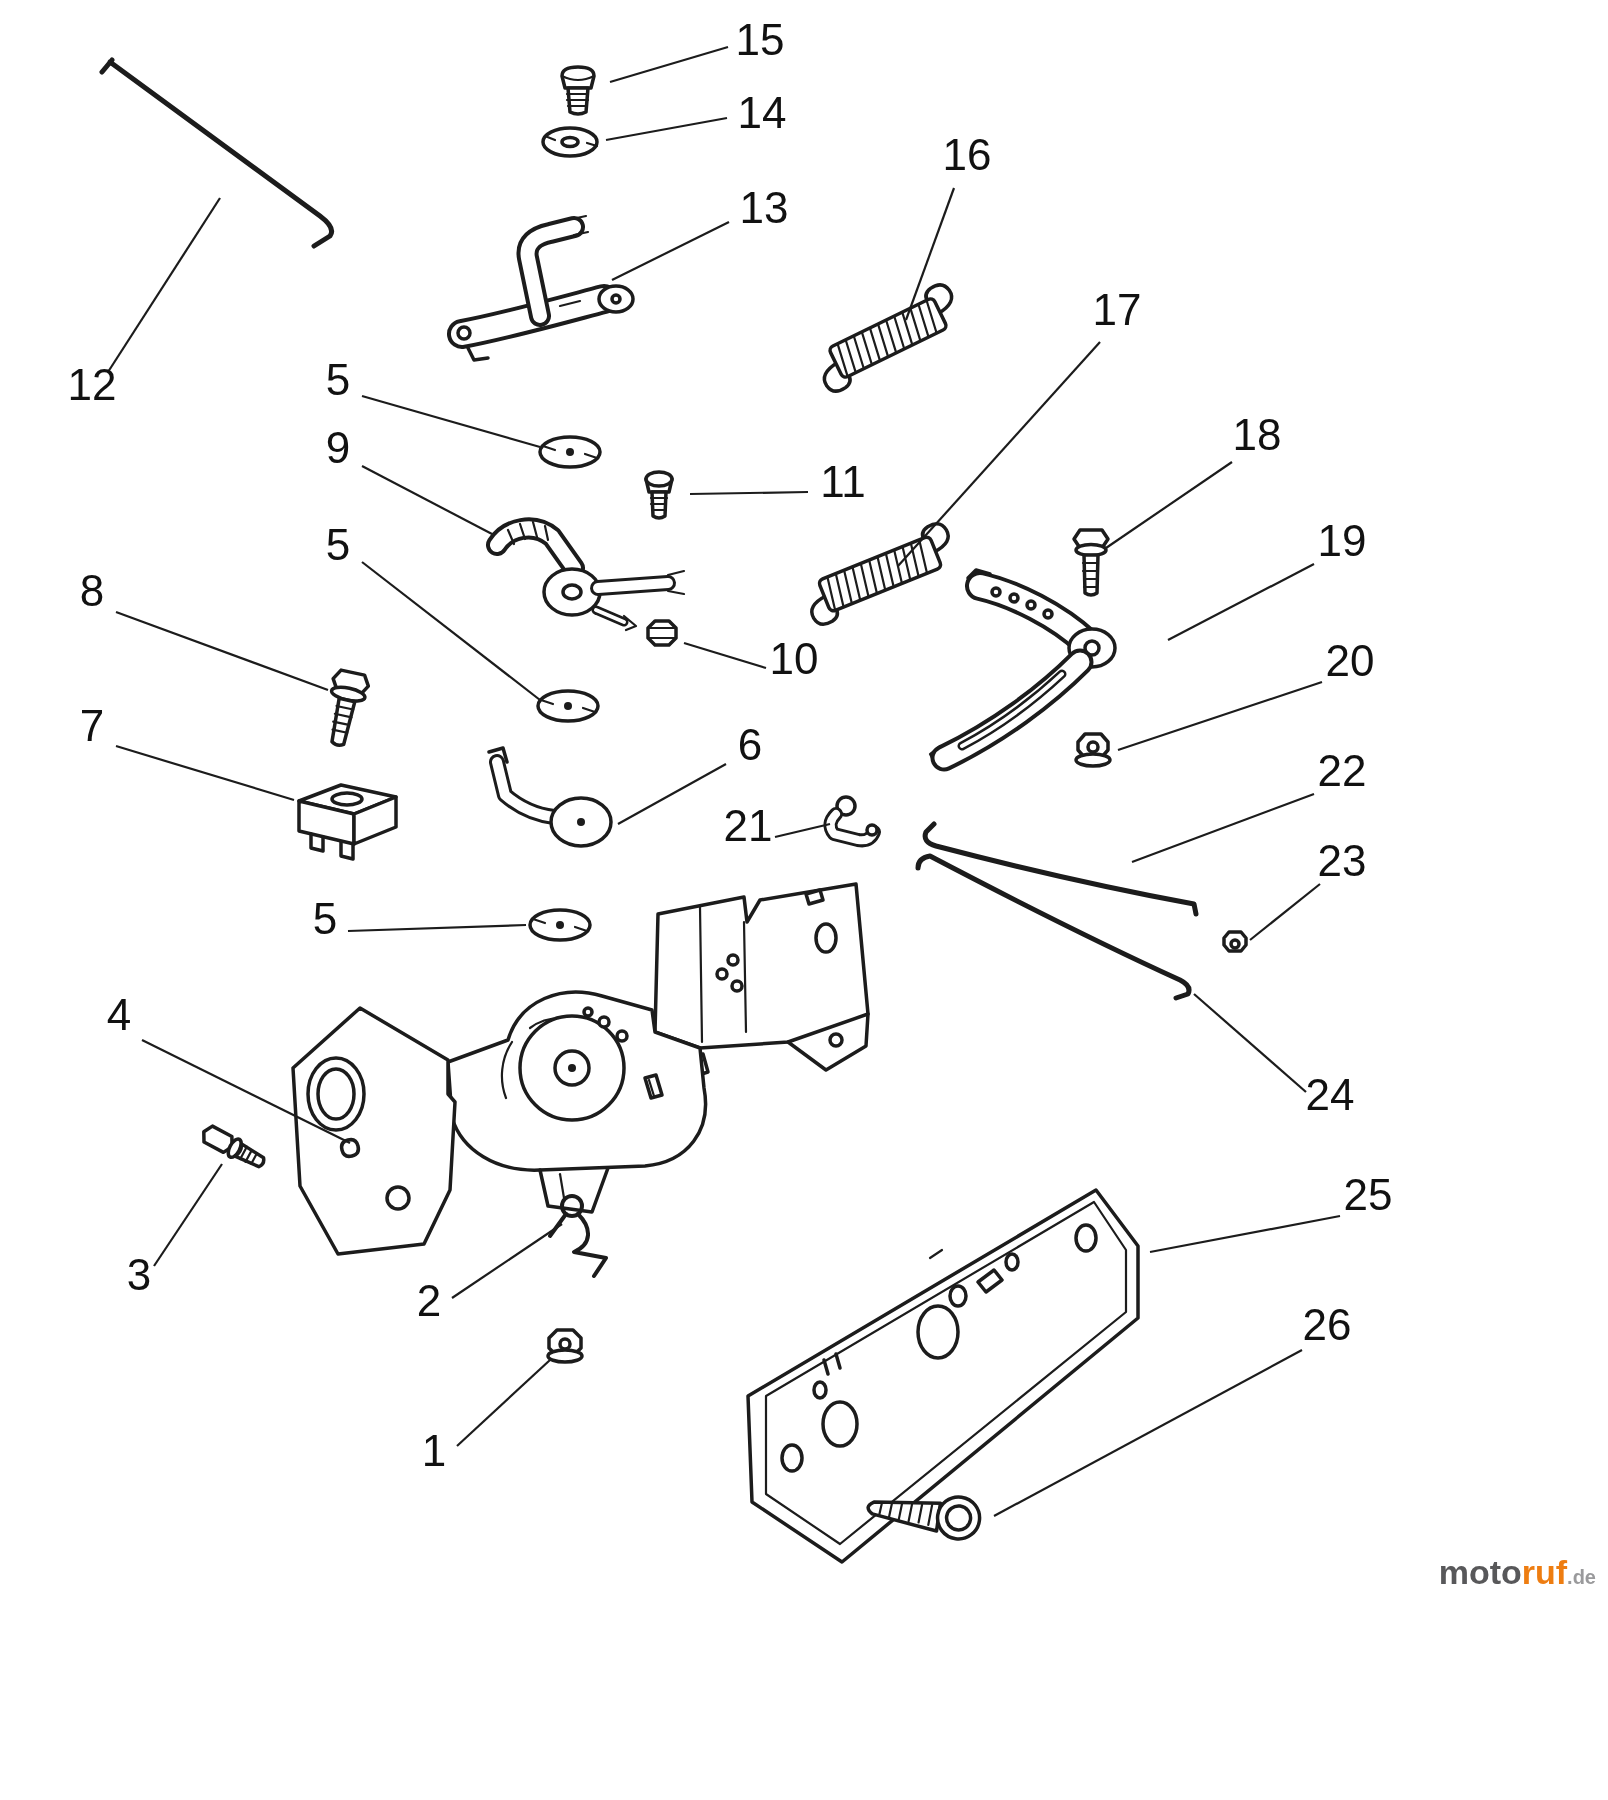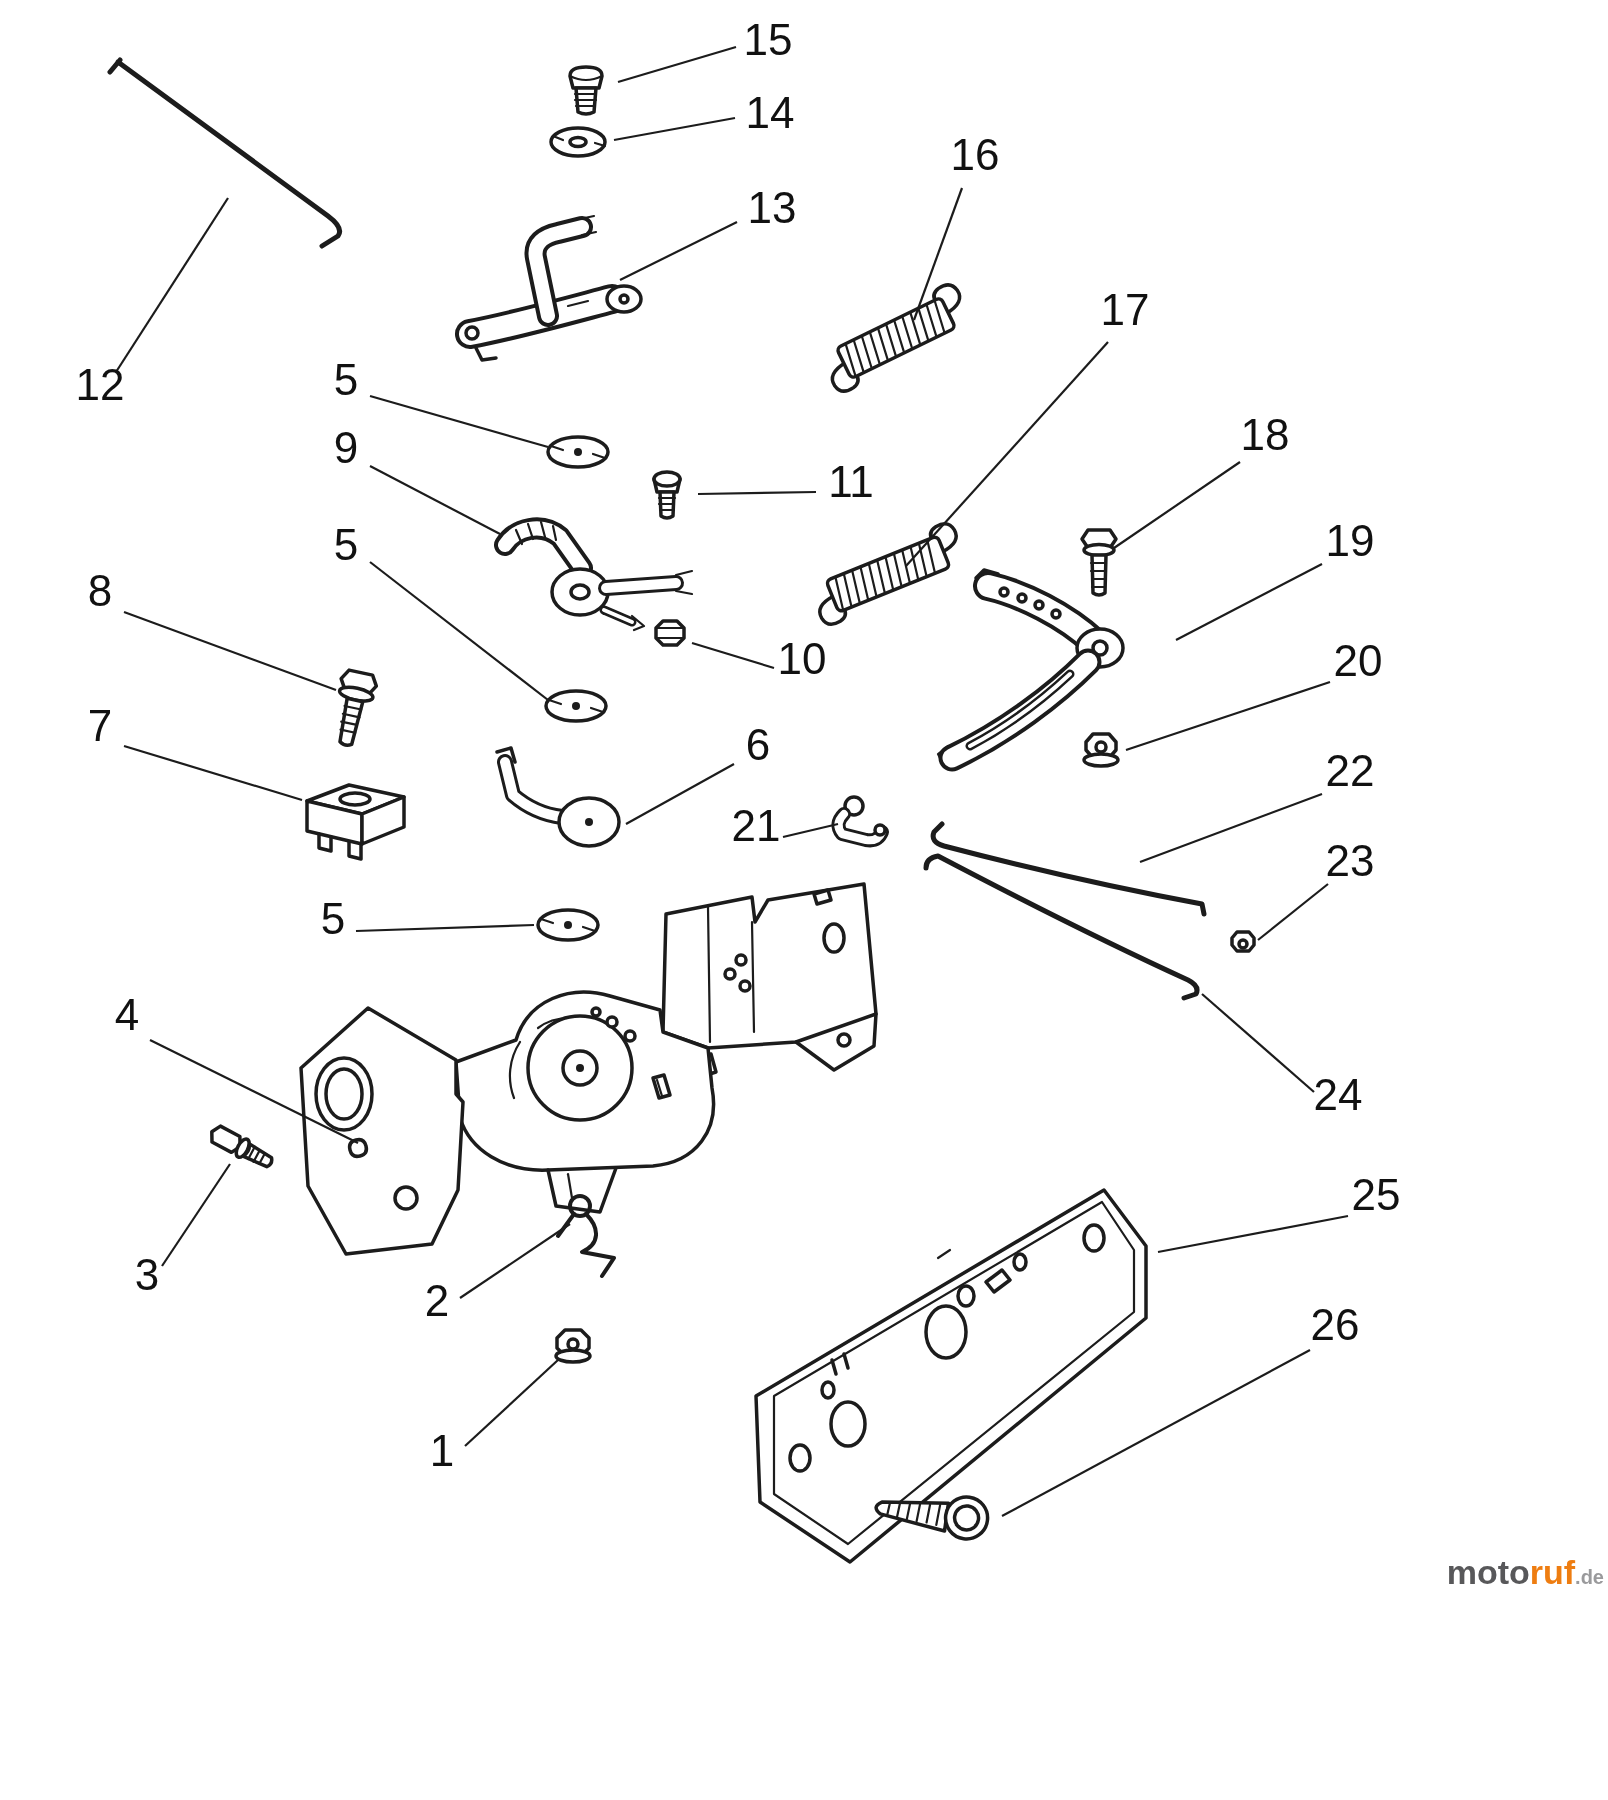--- a/index.html
+++ b/index.html
@@ -1,17 +1,17 @@
 <!DOCTYPE html>
 <html><head>
 <meta charset="utf-8">
 <style>
   html, body { margin: 0; padding: 0; background: #ffffff; }
   body { width: 1608px; height: 1800px; position: relative; font-family: "Liberation Sans", sans-serif; }
-  #stage { width: 1408px; height: 1800px; margin-left: 8px; }
+  #stage { width: 1408px; height: 1800px; }
   svg { display: block; }
 
   
   .o   { fill: #ffffff; stroke: #1c1c1c; stroke-width: 3.5; stroke-linejoin: round; }
   .l   { fill: none; stroke: #1c1c1c; stroke-width: 3.5; stroke-linecap: round; stroke-linejoin: round; }
   .thin{ stroke-width: 2.2; }
   .blk { fill: none; stroke: #1c1c1c; stroke-linecap: round; stroke-linejoin: round; }
   .wht { fill: none; stroke: #ffffff; stroke-linecap: round; stroke-linejoin: round; }
   .dot { fill: #1c1c1c; stroke: none; }
   .rod { fill: none; stroke: #1c1c1c; stroke-width: 5; stroke-linecap: round; stroke-linejoin: round; }

